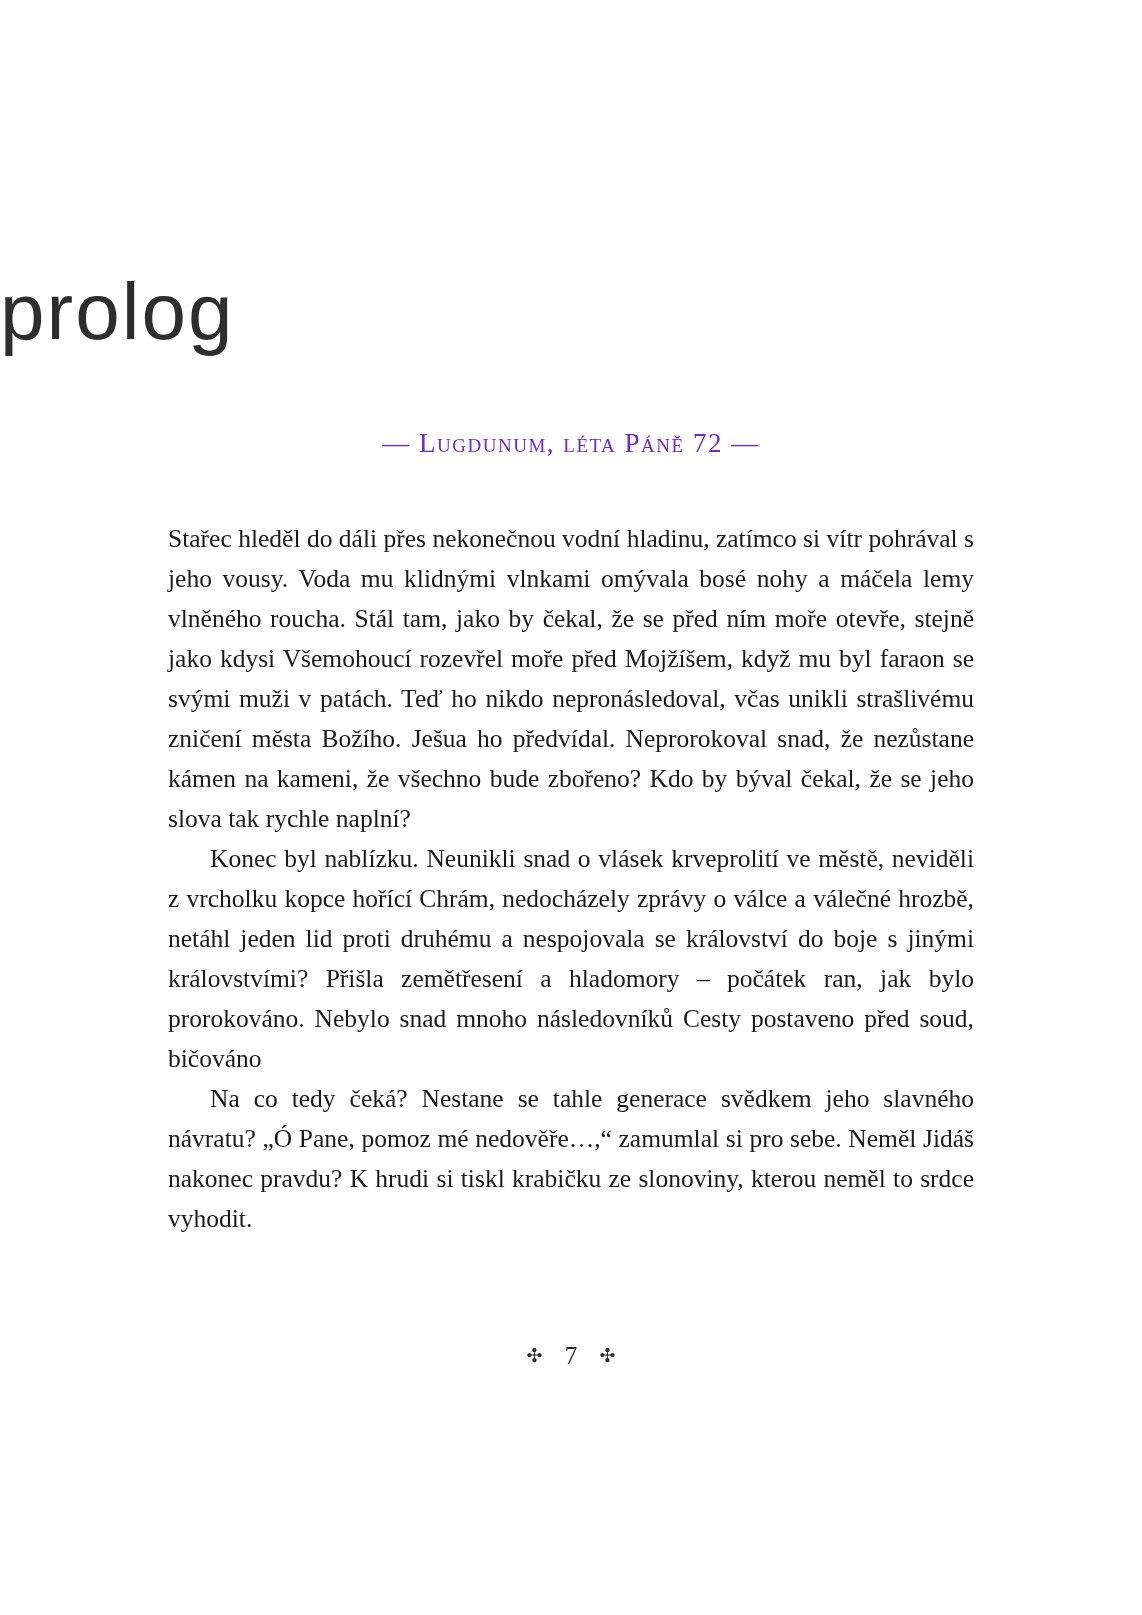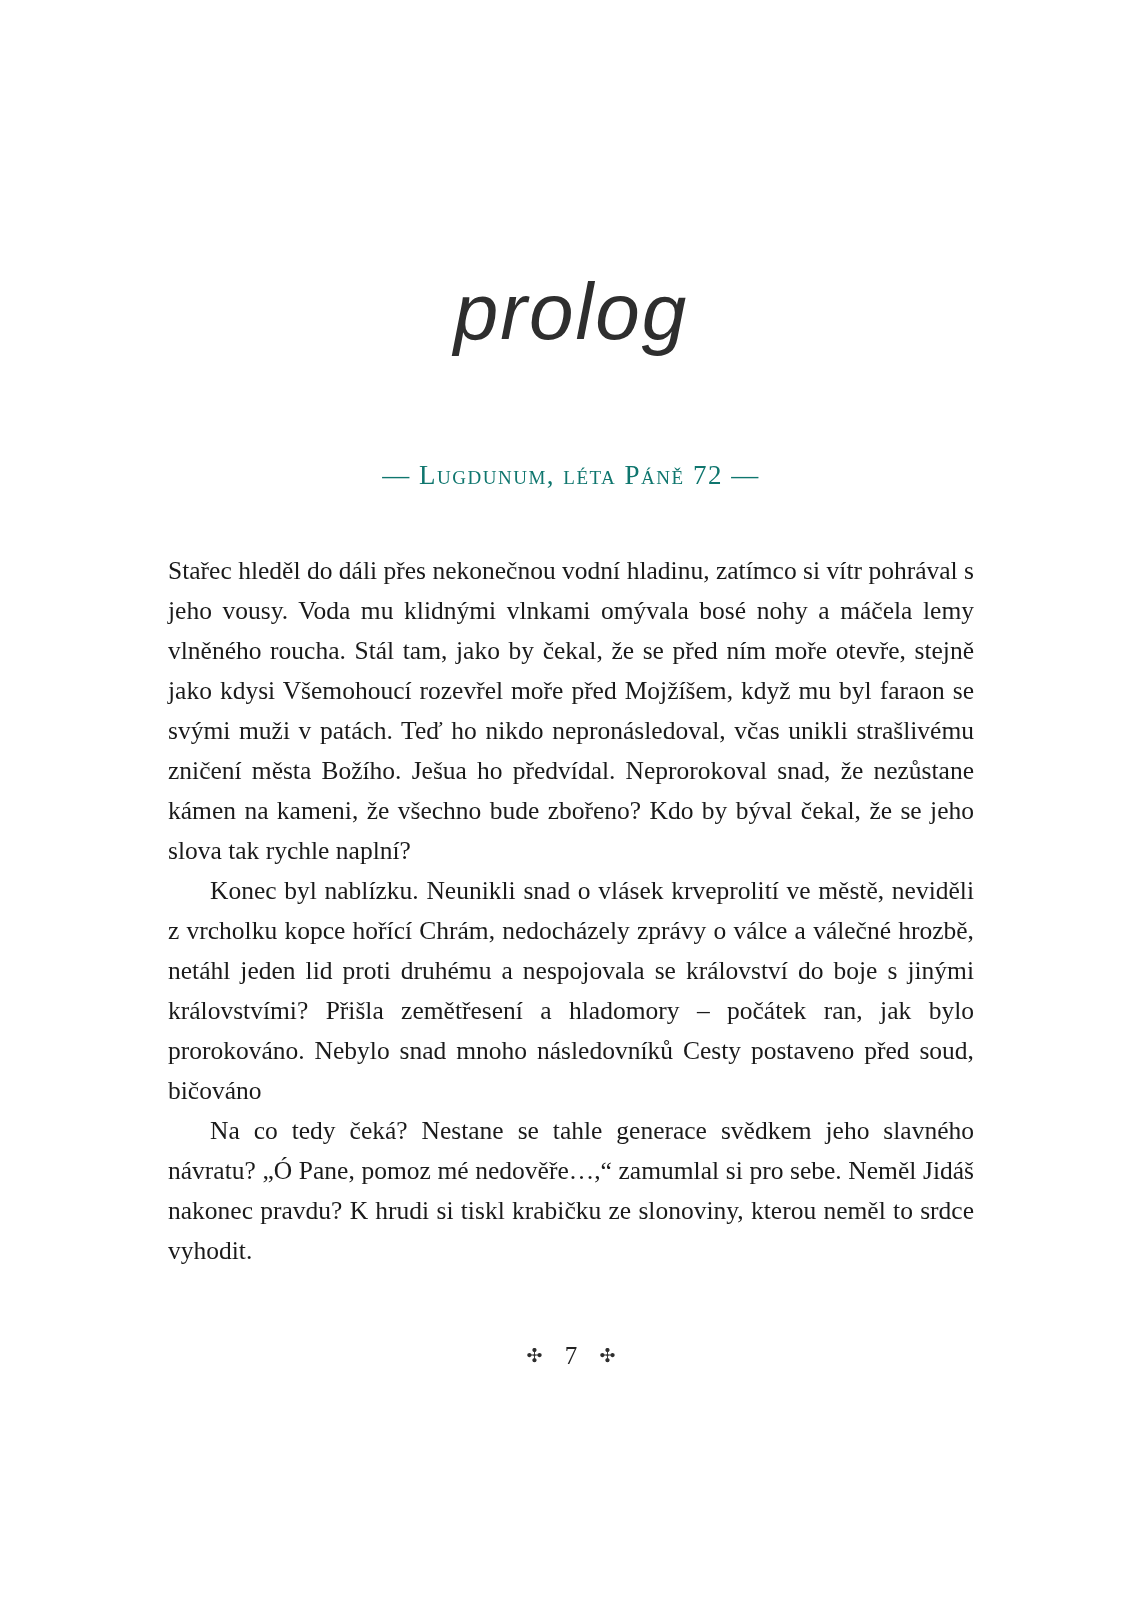--- a/index.html
+++ b/index.html
@@ -15,37 +15,35 @@
   }
   .page {
     position: relative;
     width: 1142px;
     height: 1615px;
     background: #ffffff;
     overflow: hidden;
   }
   .chapter-title {
     padding-top: 272px;
-    text-align: center;
     font-family: "Liberation Sans", sans-serif;
     font-weight: 300;
     font-size: 80px;
     line-height: 1;
     color: #2e2e2e;
     letter-spacing: 2px;
-    font-style: italic;
   }
   .section-heading {
-    margin-top: 108px;
+    margin-top: 76px;
     text-align: center;
     font-family: "Liberation Serif", serif;
     font-variant: small-caps;
     font-size: 27px;
     letter-spacing: 1.5px;
-    color: #0f766e;
+    color: #6d28d9;
   }
   .body-text {
     margin: 60px auto 12px auto;
     width: 806px;
     font-size: 25.5px;
     line-height: 40px;
     text-align: justify;
     color: #1a1a1a;
   }
   .body-text p {

